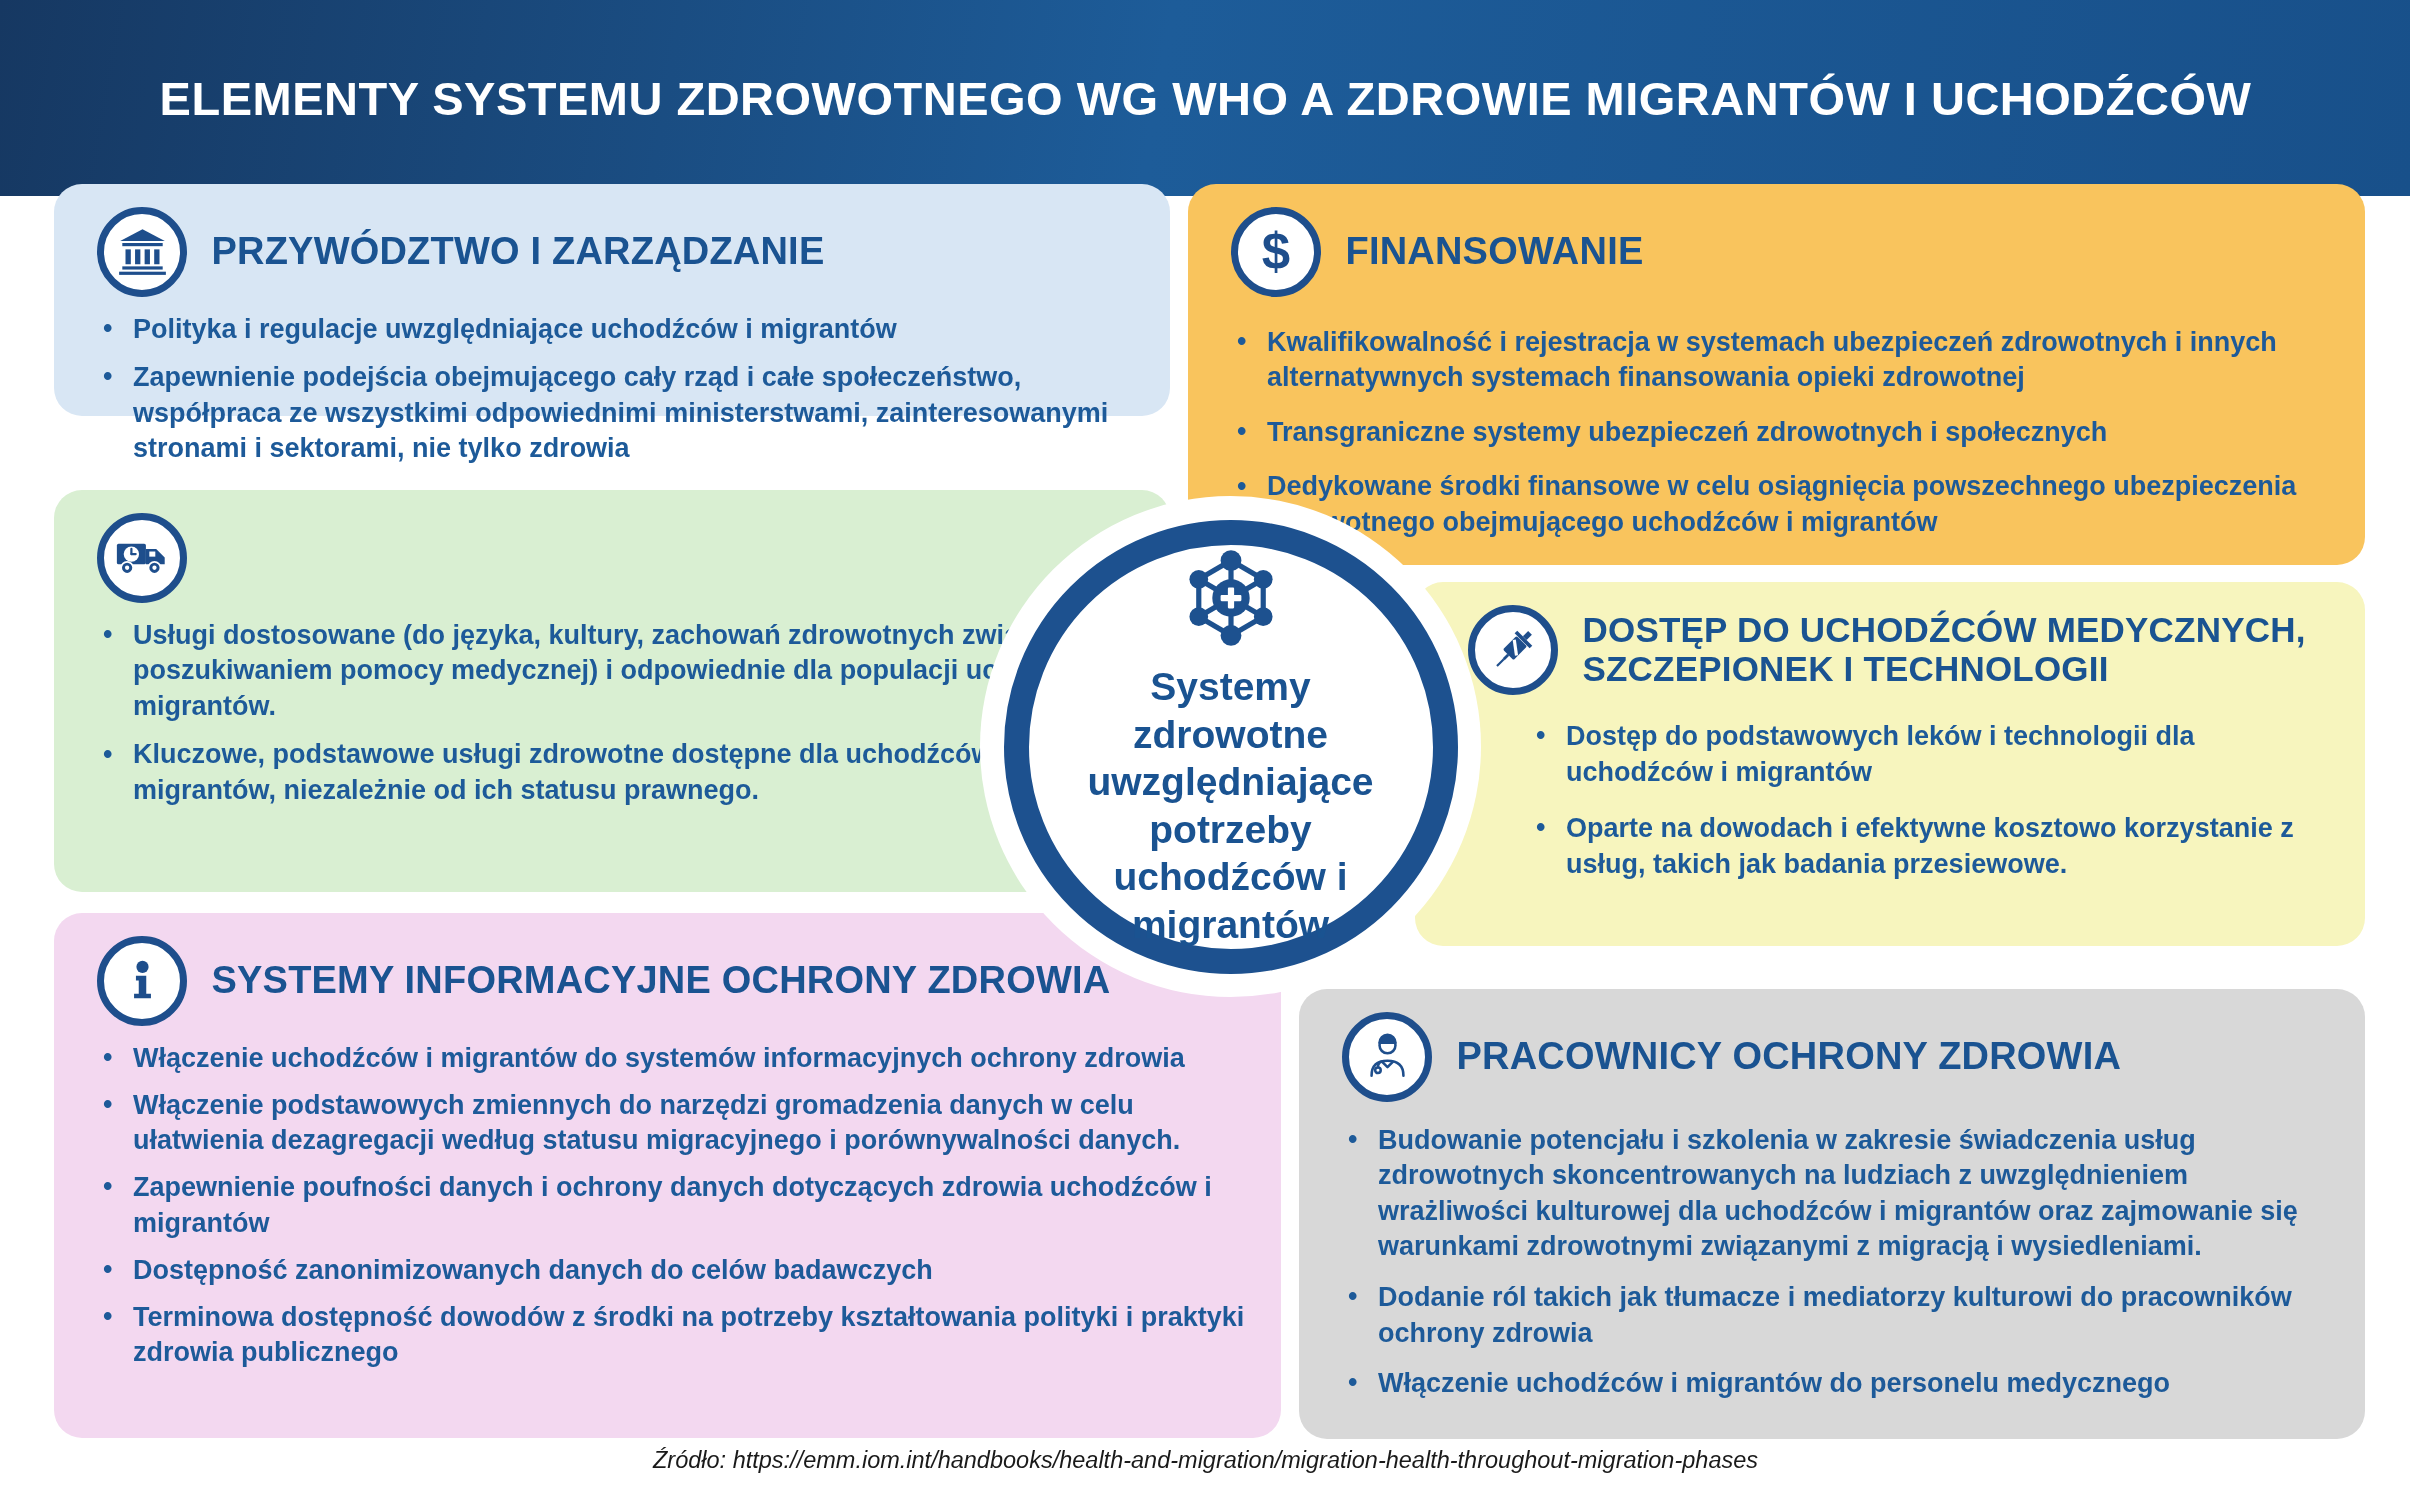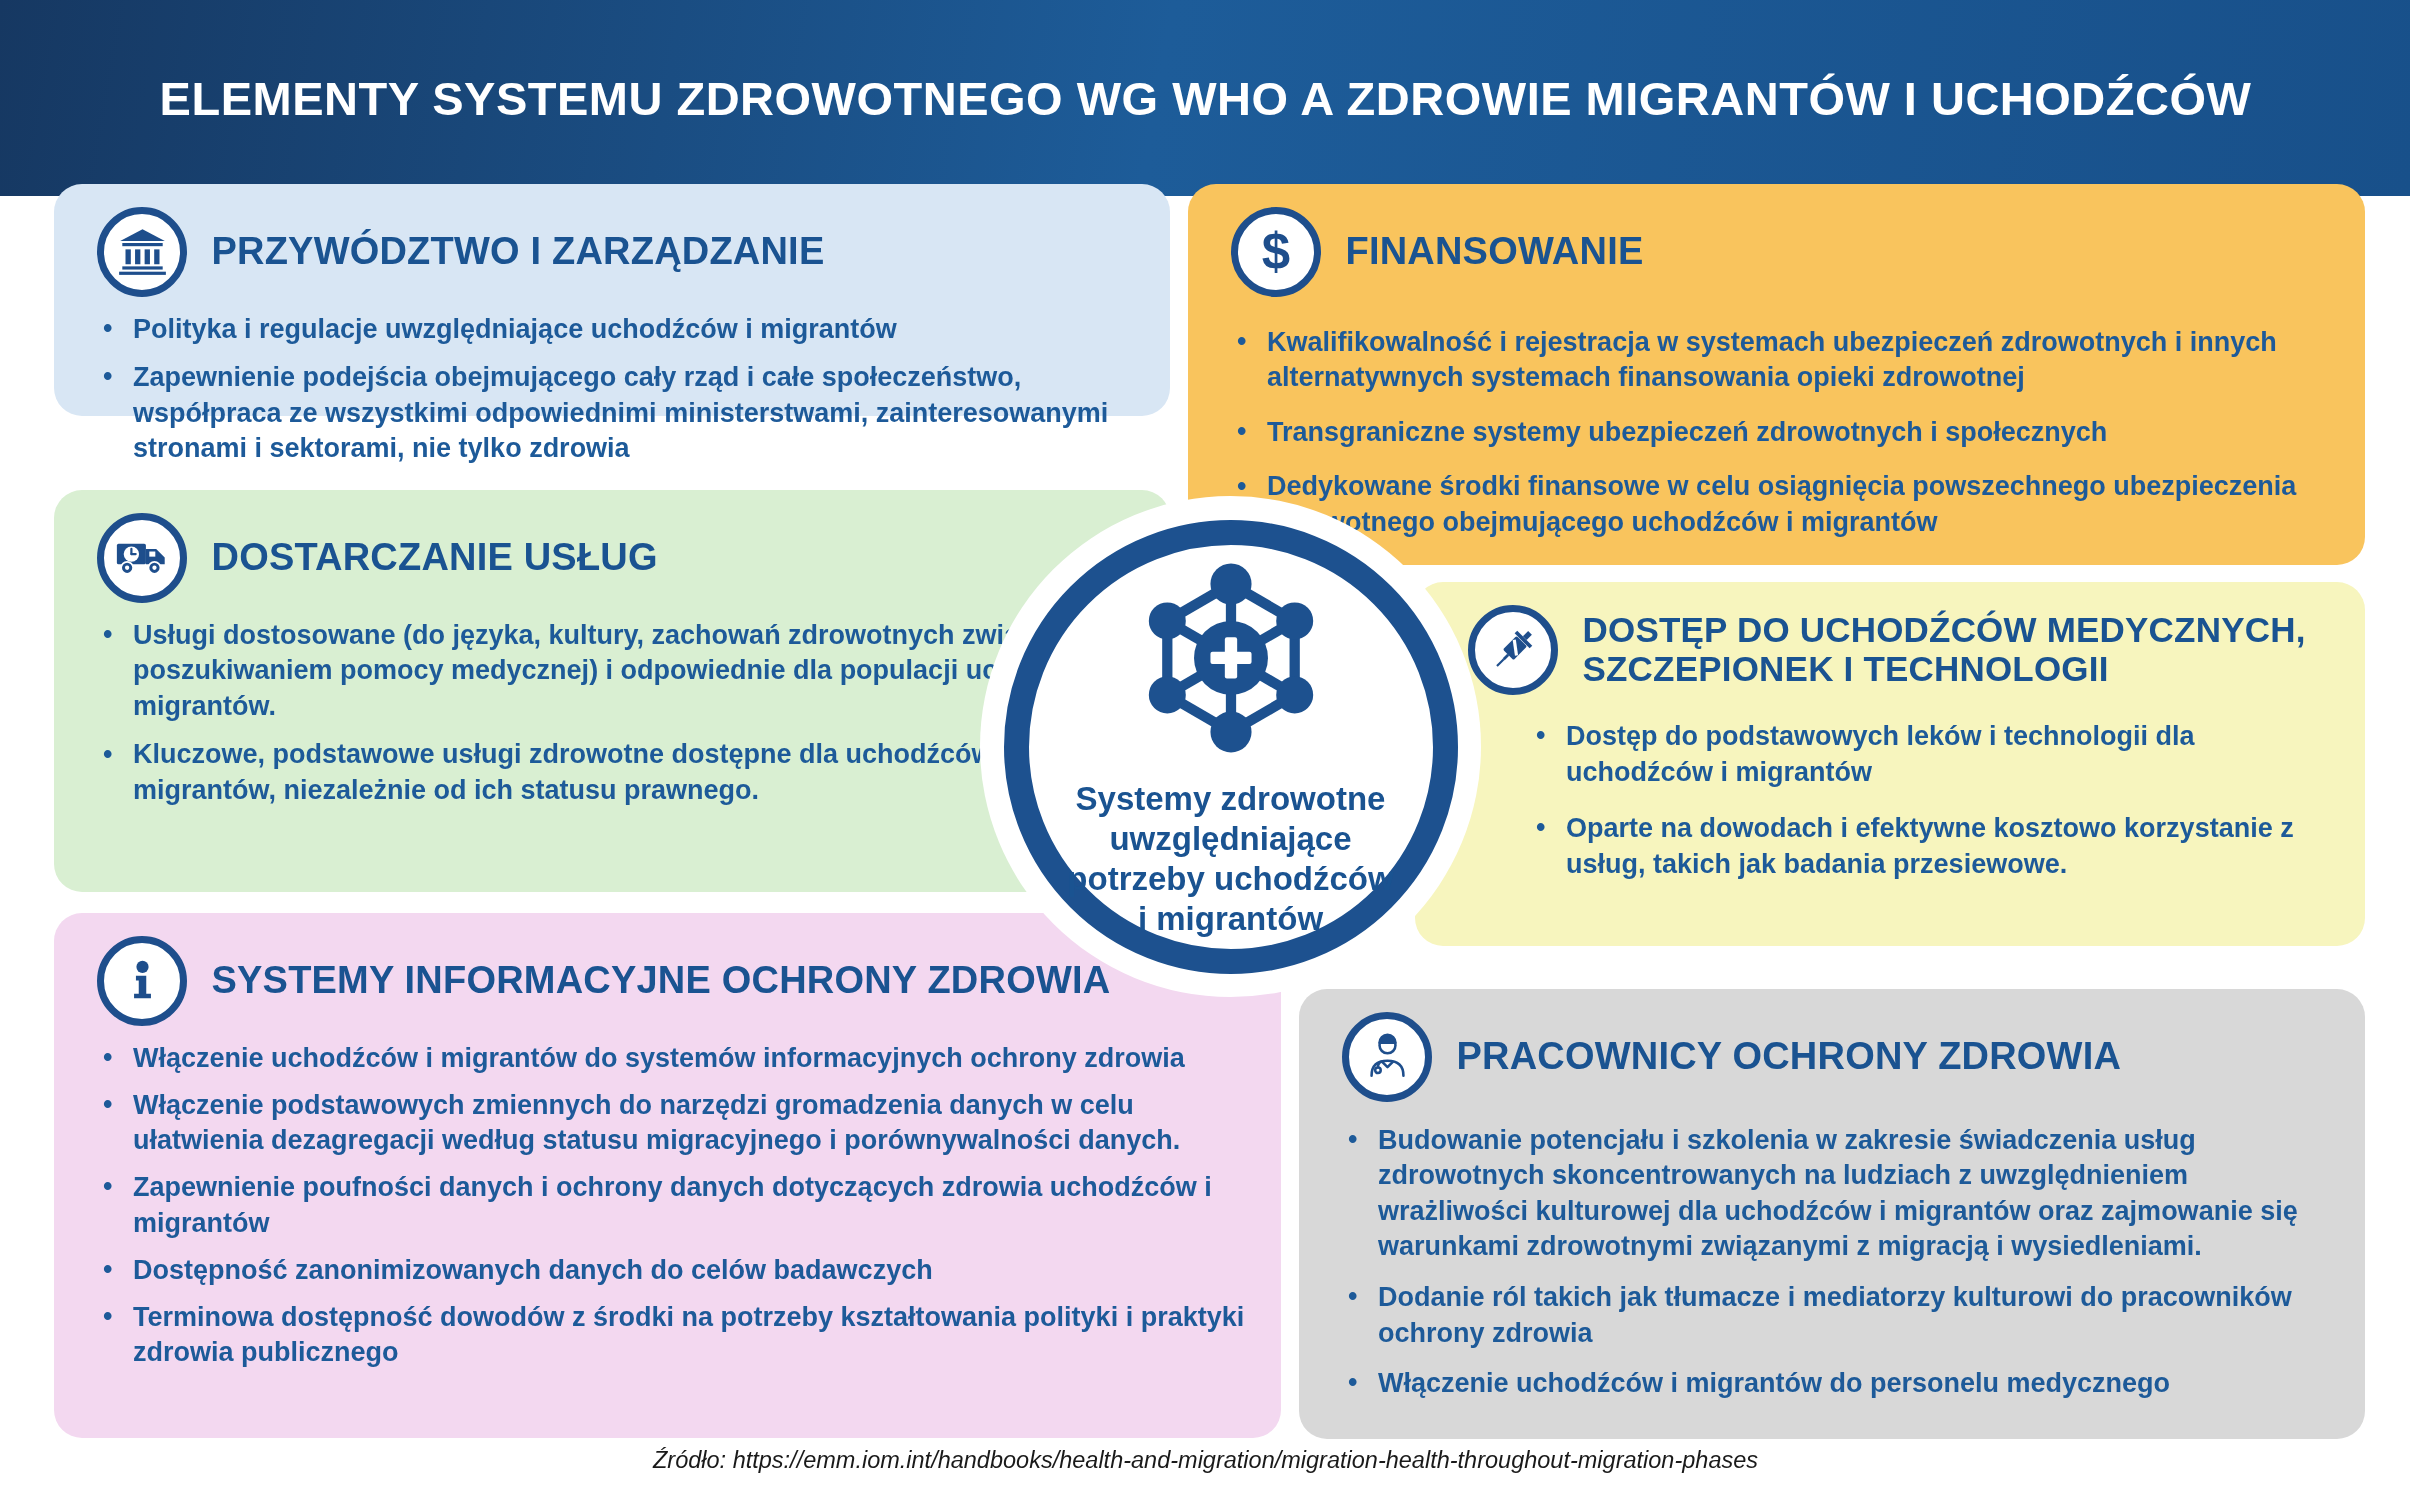--- a/index.html
+++ b/index.html
@@ -60,21 +60,21 @@
     position:absolute;left:980px;top:496px;width:501px;height:501px;border-radius:50%;
     background:#ffffff;z-index:10;
   }
   .hub-inner{
     position:absolute;inset:23.5px;border-radius:50%;background:#ffffff;
     border:25.4px solid #1d518f;box-sizing:border-box;
     display:flex;flex-direction:column;align-items:center;justify-content:center;
   }
   .hub-icon{display:block;margin-bottom:9.4px;}
   .hub-label{
-    width:330px;text-align:center;font-size:33px;font-weight:bold;color:#1a5391;line-height:1.22;
+    width:330px;text-align:center;font-size:39px;font-weight:bold;color:#1a5391;line-height:1.22;
   }
   
   .footer{
     position:absolute;left:0;top:1447px;width:2411px;text-align:center;
     font-size:23.5px;font-style:italic;color:#1a1a1a;
   }
 </style>
 </head>
 <body>
 
@@ -135,21 +135,20 @@
           </g>
           <rect x="40" y="17" width="7" height="6" fill="#ffffff"></rect>
           <g fill="#1e4e8c" stroke="#ffffff" stroke-width="2">
             <circle cx="14" cy="36" r="7"></circle>
             <circle cx="46" cy="36" r="7"></circle>
           </g>
           <circle cx="14" cy="36" r="2.5" fill="#ffffff"></circle>
           <circle cx="46" cy="36" r="2.5" fill="#ffffff"></circle>
         </svg>
       </span>
-      <h2 class="card-title">DOSTARCZANIE USŁUG</h2>
     </header>
     <ul class="bullets">
         <li>Usługi dostosowane (do języka, kultury, zachowań zdrowotnych związanych z poszukiwaniem pomocy medycznej) i odpowiednie dla populacji uchodźców i migrantów.</li>
         <li>Kluczowe, podstawowe usługi zdrowotne dostępne dla uchodźców i migrantów, niezależnie od ich statusu prawnego.</li>
       </ul>
   </section>
 
   <section class="card card-4" style="background-color: rgb(247, 245, 190);">
     <header class="card-head">
       <span class="icon-circle">

